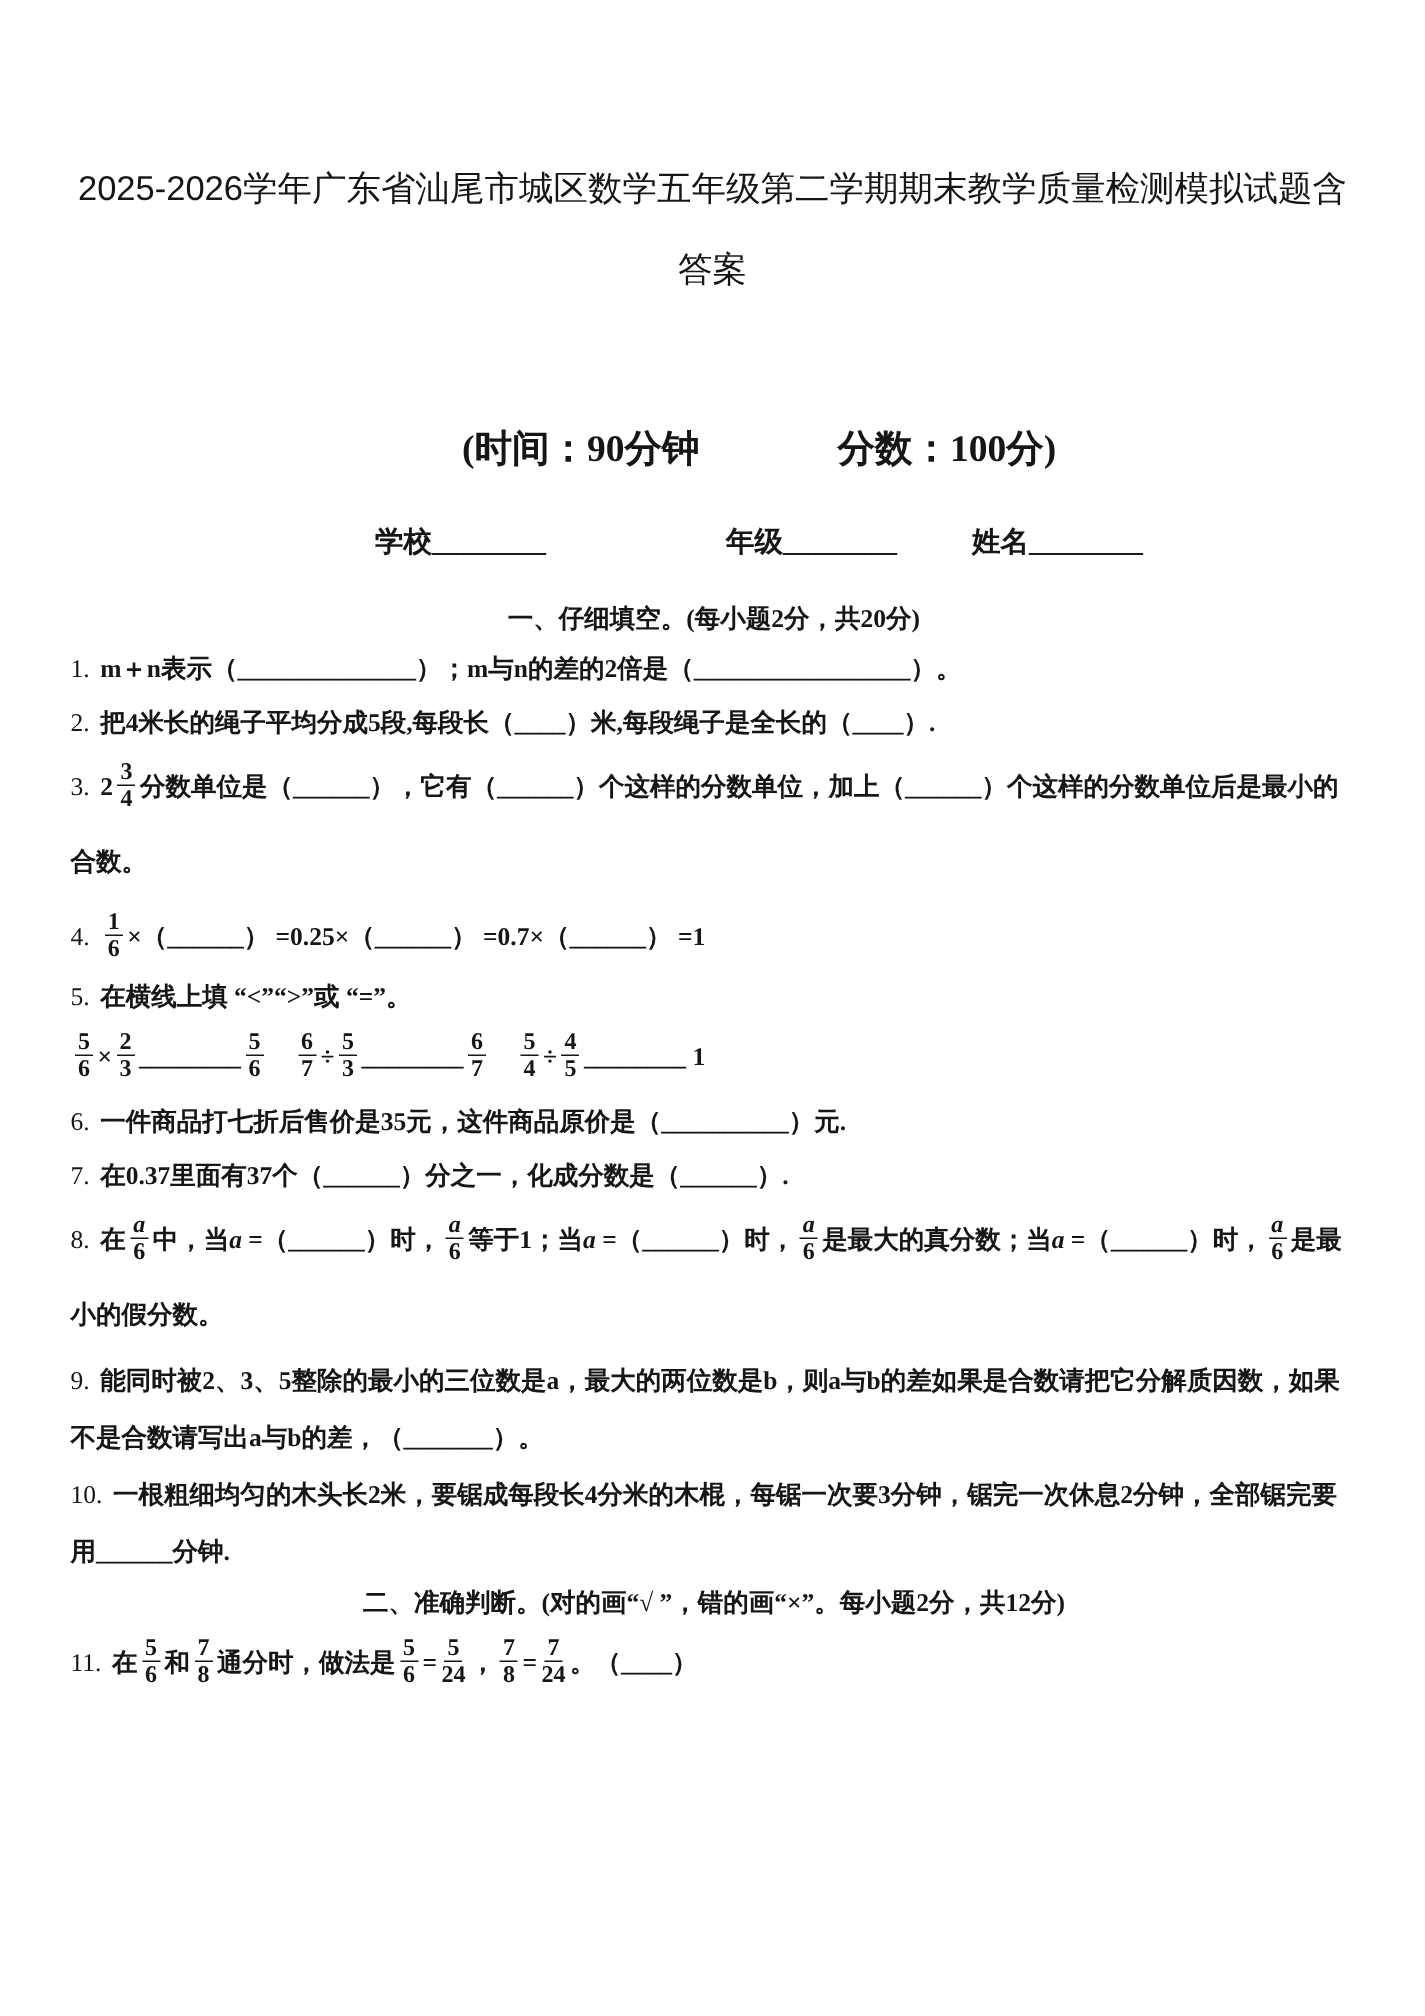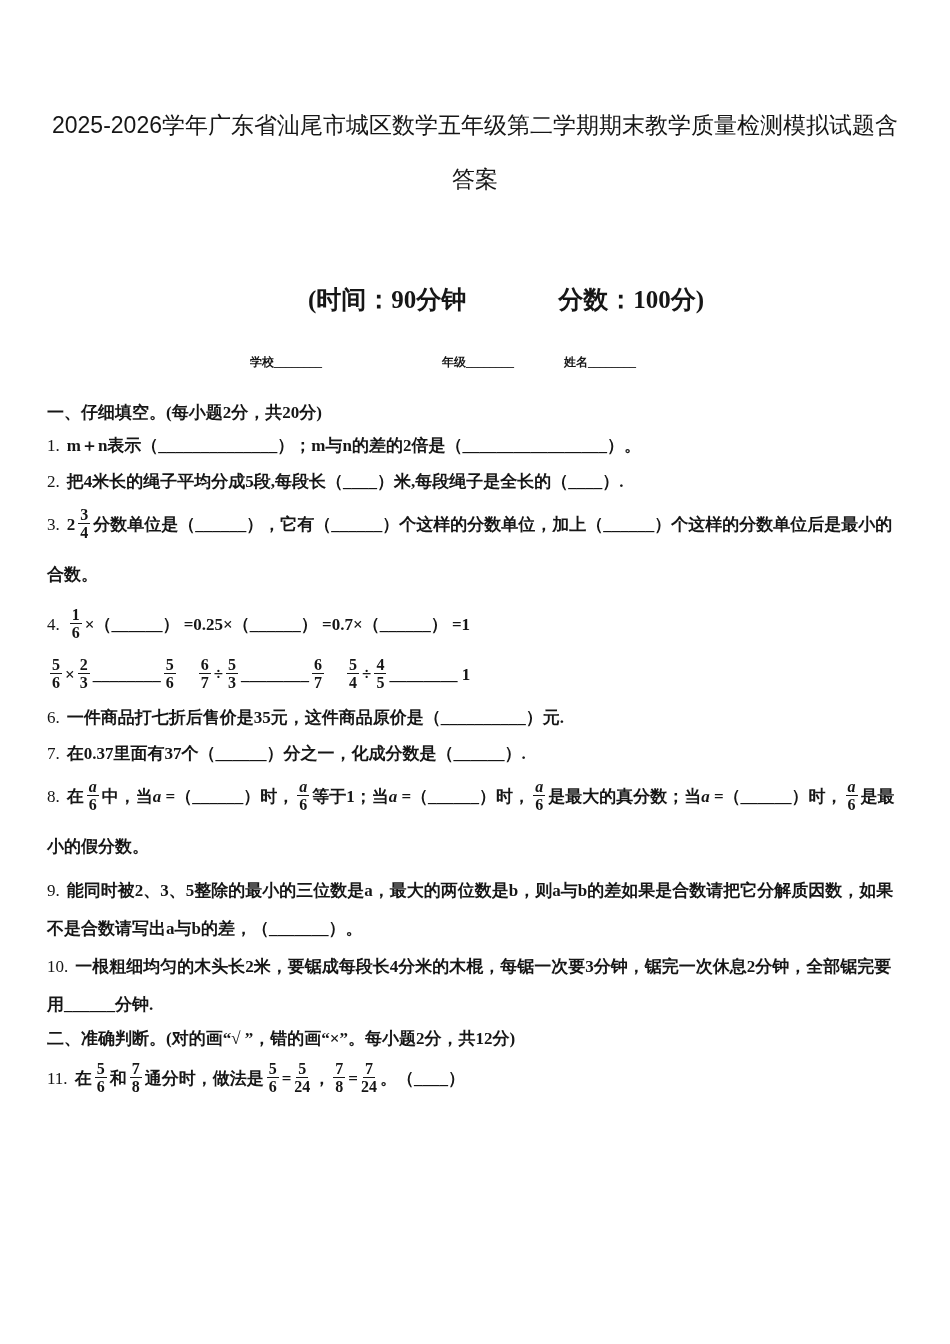--- a/index.html
+++ b/index.html
@@ -19,31 +19,31 @@
 
   .meta {
     margin-top:80px; padding-left:308px;
     display:flex; gap:92px;
     font-weight:700; font-size:25px; line-height:28px;
     font-family:"Liberation Serif","Liberation Sans",sans-serif;
   }
 
   .fields {
     margin-top:36px; margin-left:250px;
-    display:flex; font-weight:700; font-size:12px; line-height:24px;
+    display:flex; font-weight:700; font-size:19px; line-height:24px;
     font-family:"Liberation Serif","Liberation Sans",sans-serif;
   }
   .fields span:nth-child(2) { margin-left:120px; }
   .fields span:nth-child(3) { margin-left:50px; }
 
   .body { margin-top:24px; padding:0 45px 0 47px; font-size:17px; }
   .body p { margin:0; }
 
   .heading { font-weight:700; line-height:30px;
-    font-family:"Liberation Serif","Liberation Sans",sans-serif; }
+    font-family:"Liberation Serif","Liberation Sans",sans-serif;text-align:center; }
 
   .q  { line-height:36px; }
   .qf { line-height:50px; }
 
   .txt  { font-family:"Liberation Serif","Liberation Sans",sans-serif; font-weight:700; }
   .qnum { font-family:"Liberation Serif",serif; font-weight:400; margin-right:7px; }
   .bnum { font-family:"Liberation Serif",serif; font-weight:700; }
   .itxt { font-family:"Liberation Serif",serif; font-weight:700; font-style:italic; }
 
   .frac {
@@ -94,20 +94,21 @@
     <p class="q" data-name="question-1"><span class="qnum" data-name="question-number">1.</span><span class="txt" data-name="question-text">m＋n表示（______________）；m与n的差的2倍是（_________________）。</span></p>
     <p class="q" data-name="question-2"><span class="qnum" data-name="question-number">2.</span><span class="txt" data-name="question-text">把4米长的绳子平均分成5段,每段长（____）米,每段绳子是全长的（____）.</span></p>
     <p class="qf" data-name="question-3"><span class="qnum" data-name="question-number">3.</span><span class="bnum" data-name="question-text">2</span><span class="frac" data-name="fraction">
           <span class="fn">3</span>
           <span class="fd">4</span>
         </span><span class="txt" data-name="question-text">分数单位是（______），它有（______）个这样的分数单位，加上（______）个这样的分数单位后是最小的合数。</span></p>
     <p class="qf" data-name="question-4"><span class="qnum" data-name="question-number">4.</span><span class="frac" data-name="fraction">
           <span class="fn">1</span>
           <span class="fd">6</span>
         </span><span class="txt" data-name="question-text">×（______） =0.25×（______） =0.7×（______） =1</span></p>
+    <p class="q" data-name="question-5-heading"><span class="qnum" data-name="question-number">5.</span><span class="txt" data-name="question-text">在横线上填 “&lt;”“&gt;”或 “=”。</span></p>
     <p class="qf" data-name="question-5-expressions"><span class="frac" data-name="fraction">
           <span class="fn">5</span>
           <span class="fd">6</span>
         </span><span class="txt" data-name="question-text">×</span><span class="frac" data-name="fraction">
           <span class="fn">2</span>
           <span class="fd">3</span>
         </span><span class="txt" data-name="question-text">________</span><span class="frac" data-name="fraction">
           <span class="fn">5</span>
           <span class="fd">6</span>
         </span><span class="txt" data-name="question-text">　</span><span class="frac" data-name="fraction">

